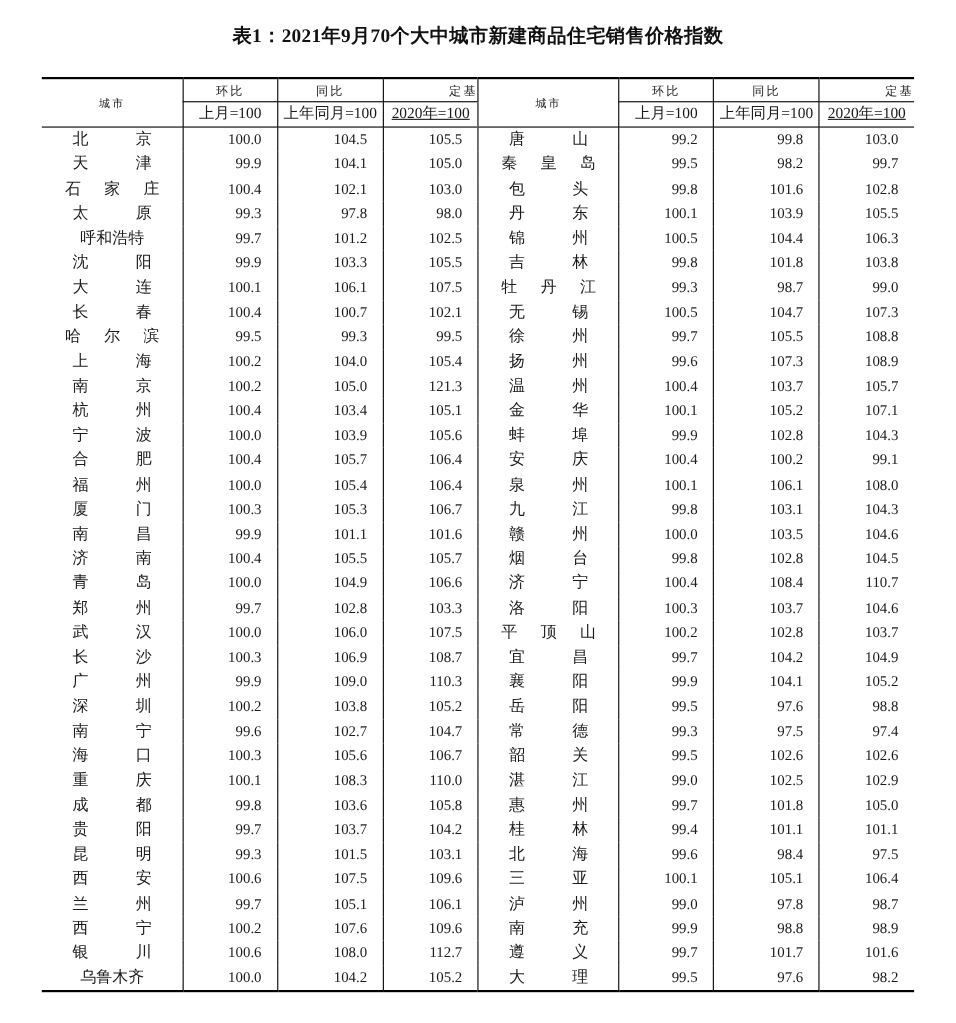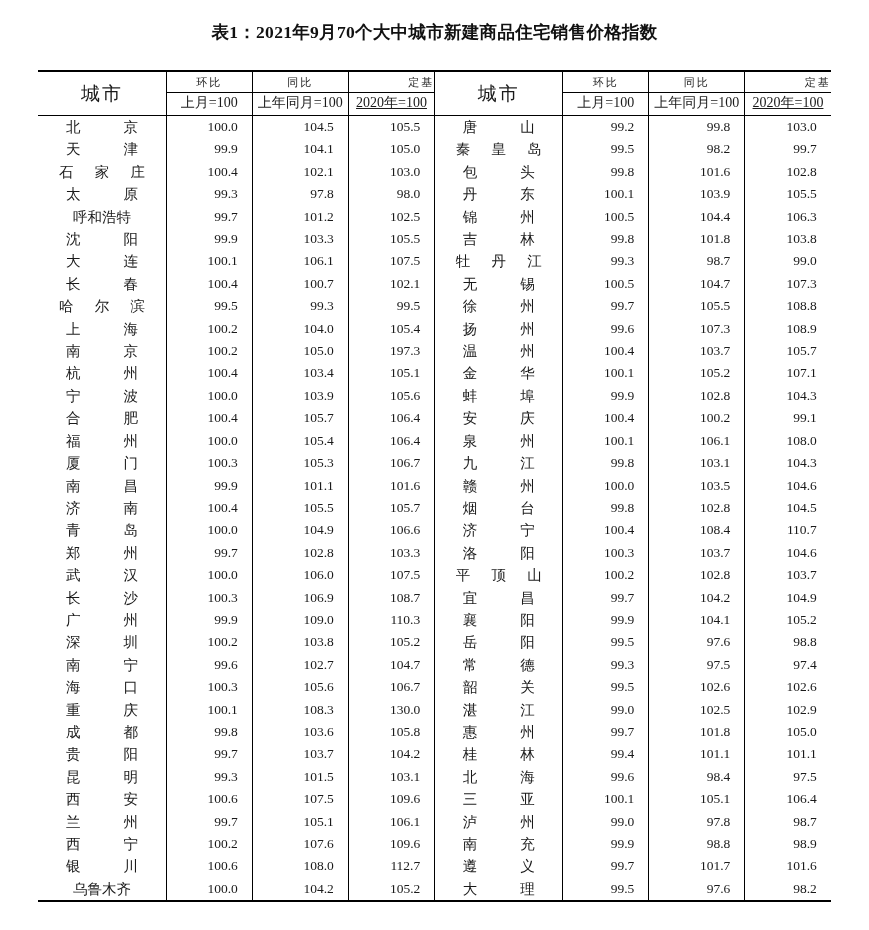--- a/index.html
+++ b/index.html
@@ -57,21 +57,21 @@
   th, td {
     border: 0;
     padding: 0;
   }
 
   
   th.city-head {
     width: 128px;
     vertical-align: middle;
     font-weight: normal;
-    font-size: 19px;
+    font-size: 10px;
     border-right: 1.1px solid #000;
     border-bottom: 1.6px solid #000;
     letter-spacing: 2px;
     padding: 4px 0 4px 0;
     margin-top: 21px;
   }
   th.grp {
     text-align: center;
     font-weight: normal;
     font-size: 11px;
@@ -225,21 +225,21 @@
           <tr>
             <td class="city"><span class="nm2">上海</span></td>
             <td class="num">100.2</td>
             <td class="num">104.0</td>
             <td class="num">105.4</td>
           </tr>
           <tr>
             <td class="city"><span class="nm2">南京</span></td>
             <td class="num">100.2</td>
             <td class="num">105.0</td>
-            <td class="num">197.3</td>
+            <td class="num">121.3</td>
           </tr>
           <tr>
             <td class="city"><span class="nm2">杭州</span></td>
             <td class="num">100.4</td>
             <td class="num">103.4</td>
             <td class="num">105.1</td>
           </tr>
           <tr>
             <td class="city"><span class="nm2">宁波</span></td>
             <td class="num">100.0</td>
@@ -321,21 +321,21 @@
           <tr>
             <td class="city"><span class="nm2">海口</span></td>
             <td class="num">100.3</td>
             <td class="num">105.6</td>
             <td class="num">106.7</td>
           </tr>
           <tr>
             <td class="city"><span class="nm2">重庆</span></td>
             <td class="num">100.1</td>
             <td class="num">108.3</td>
-            <td class="num">130.0</td>
+            <td class="num">110.0</td>
           </tr>
           <tr>
             <td class="city"><span class="nm2">成都</span></td>
             <td class="num">99.8</td>
             <td class="num">103.6</td>
             <td class="num">105.8</td>
           </tr>
           <tr>
             <td class="city"><span class="nm2">贵阳</span></td>
             <td class="num">99.7</td>

